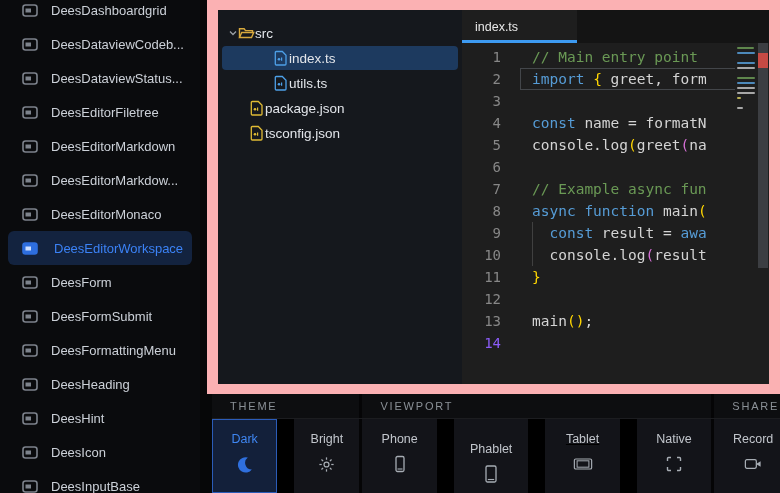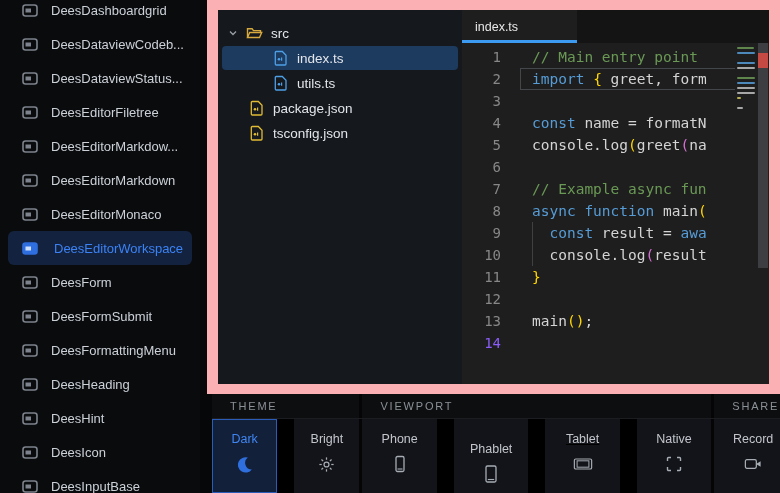--- a/index.html
+++ b/index.html
@@ -18,21 +18,21 @@
   .sb-item.selected .sb-label { color:#3b82f6; }
   .sb-icon { display:inline-flex; width:16px; height:13px; }
 
   
   .preview-frame { position:absolute; left:207px; top:0; width:573px; height:394px;
                    background:#fbb1b3; padding:10px 11px; }
   .preview-inner { width:100%; height:100%; background:#15181d; display:flex; }
 
   
   .tree-panel { width:244px; height:100%; padding-top:10px; overflow:hidden; }
-  .tree-row { height:24px; display:flex; align-items:center; gap:8px; margin:1px 4px;
+  .tree-row { height:24px; display:flex; align-items:center; margin:1px 4px;
               border-radius:4px; font-size:13.5px; color:#e2e5ea; cursor:pointer;
               white-space:nowrap; }
   .tree-row.selected { background:#1d3a5f; }
   .tree-ico { display:inline-flex; align-items:center; justify-content:center; width:17px; }
   .tree-chev { display:inline-flex; width:10px; margin-left:2px; }
 
   
   .editor-col { flex:1; display:flex; flex-direction:column; min-width:0; }
   .tabbar { height:33px; background:#141414; display:flex; }
   .tab { width:115px; height:33px; background:#1e1e1e; position:relative;
@@ -126,30 +126,30 @@
           </span>
           <span class="sb-label">DeesEditorFiletree</span>
         </div>
         <div class="sb-item">
           <span class="sb-icon">
             <svg width="16" height="13" viewBox="0 0 16 13">
               <rect x="1" y="1" width="14" height="11" rx="2.5" fill="none" stroke="#7d838c" stroke-width="1.6"></rect>
               <rect x="3.5" y="4.5" width="5.5" height="4" fill="#7d838c"></rect>
             </svg>
           </span>
+          <span class="sb-label">DeesEditorMarkdown</span>
+        </div>
+        <div class="sb-item">
+          <span class="sb-icon">
+            <svg width="16" height="13" viewBox="0 0 16 13">
+              <rect x="1" y="1" width="14" height="11" rx="2.5" fill="none" stroke="#7d838c" stroke-width="1.6"></rect>
+              <rect x="3.5" y="4.5" width="5.5" height="4" fill="#7d838c"></rect>
+            </svg>
+          </span>
           <span class="sb-label">DeesEditorMarkdow...</span>
-        </div>
-        <div class="sb-item">
-          <span class="sb-icon">
-            <svg width="16" height="13" viewBox="0 0 16 13">
-              <rect x="1" y="1" width="14" height="11" rx="2.5" fill="none" stroke="#7d838c" stroke-width="1.6"></rect>
-              <rect x="3.5" y="4.5" width="5.5" height="4" fill="#7d838c"></rect>
-            </svg>
-          </span>
-          <span class="sb-label">DeesEditorMarkdown</span>
         </div>
         <div class="sb-item">
           <span class="sb-icon">
             <svg width="16" height="13" viewBox="0 0 16 13">
               <rect x="1" y="1" width="14" height="11" rx="2.5" fill="none" stroke="#7d838c" stroke-width="1.6"></rect>
               <rect x="3.5" y="4.5" width="5.5" height="4" fill="#7d838c"></rect>
             </svg>
           </span>
           <span class="sb-label">DeesEditorMonaco</span>
         </div>

